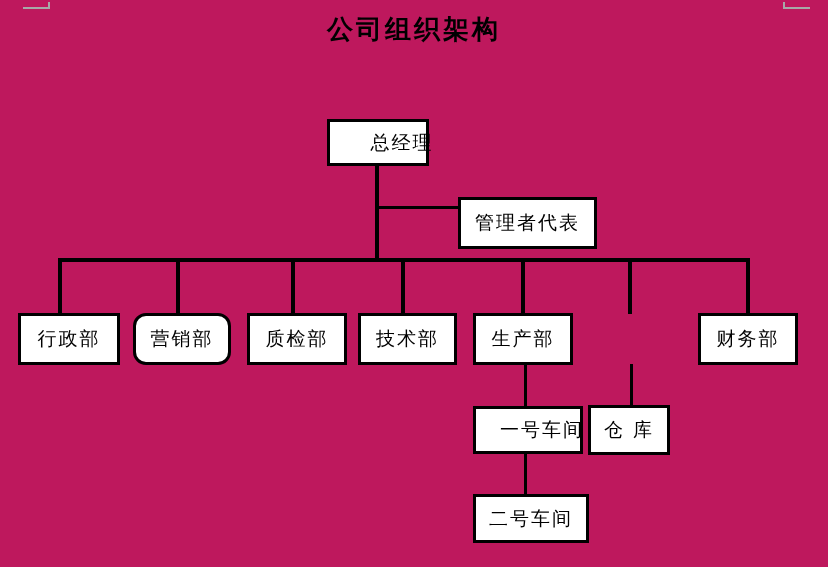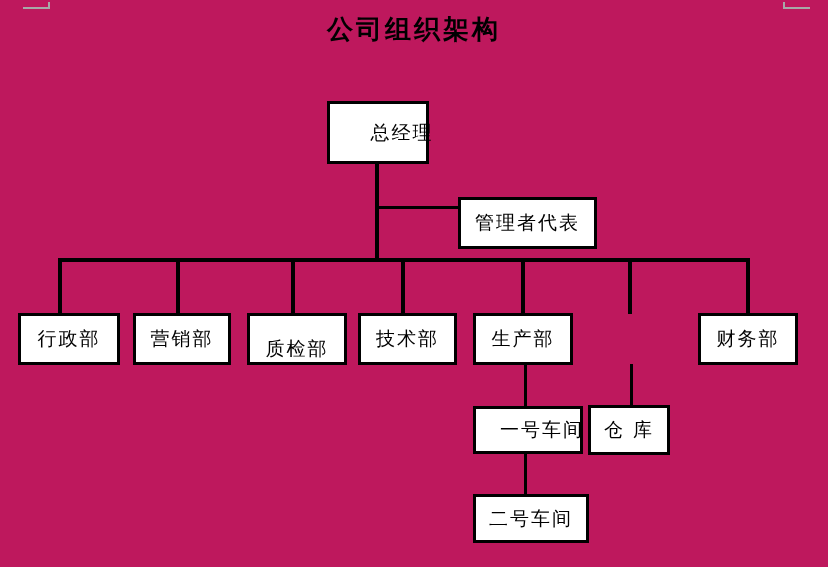--- a/index.html
+++ b/index.html
@@ -32,25 +32,25 @@
     font-size: 19px;
     letter-spacing: 2px;
     white-space: nowrap;
   }
   .line { position: absolute; background: #000000; }
   .corner-mark { position: absolute; width: 27px; height: 7px; }
   .corner-mark.left  { left: 23px;  top: 2px; border-right: 2px solid #a8a8a8; border-bottom: 2px solid #a8a8a8; }
   .corner-mark.right { left: 783px; top: 2px; border-left: 2px solid #a8a8a8; border-bottom: 2px solid #a8a8a8; }
 
   
-  .n-root  { left: 327px; top: 101px; width: 102px; height: 63px; padding-left: 48px; }
+  .n-root  { left: 327px; top: 119px; width: 102px; height: 47px; padding-left: 48px; }
   .n-rep   { left: 458px; top: 197px; width: 139px; height: 52px; }
   .n-dep0  { left: 18px;  top: 313px; width: 102px; height: 52px; }
-  .n-dep1  { left: 133px; top: 313px; width: 98px;  height: 52px; }
-  .n-dep2  { left: 247px; top: 313px; width: 100px; height: 52px; align-items: flex-end; }
+  .n-dep1  { left: 133px; top: 313px; width: 98px;  height: 52px; border-radius: 13px; }
+  .n-dep2  { left: 247px; top: 313px; width: 100px; height: 52px; }
   .n-dep3  { left: 358px; top: 313px; width: 99px;  height: 52px; }
   .n-dep4  { left: 473px; top: 313px; width: 100px; height: 52px; }
   .n-dep5  { left: 583px; top: 313px; width: 99px;  height: 52px; }
   .n-dep6  { left: 698px; top: 313px; width: 100px; height: 52px; }
   .n-ws1   { left: 473px; top: 406px; width: 110px; height: 48px; padding-left: 28px; }
   .n-store { left: 588px; top: 405px; width: 82px;  height: 50px; }
   .n-ws2   { left: 473px; top: 494px; width: 116px; height: 49px; }
 
   
   .l-stem    { left: 375px; top: 156px; width: 4px;   height: 104px; }

